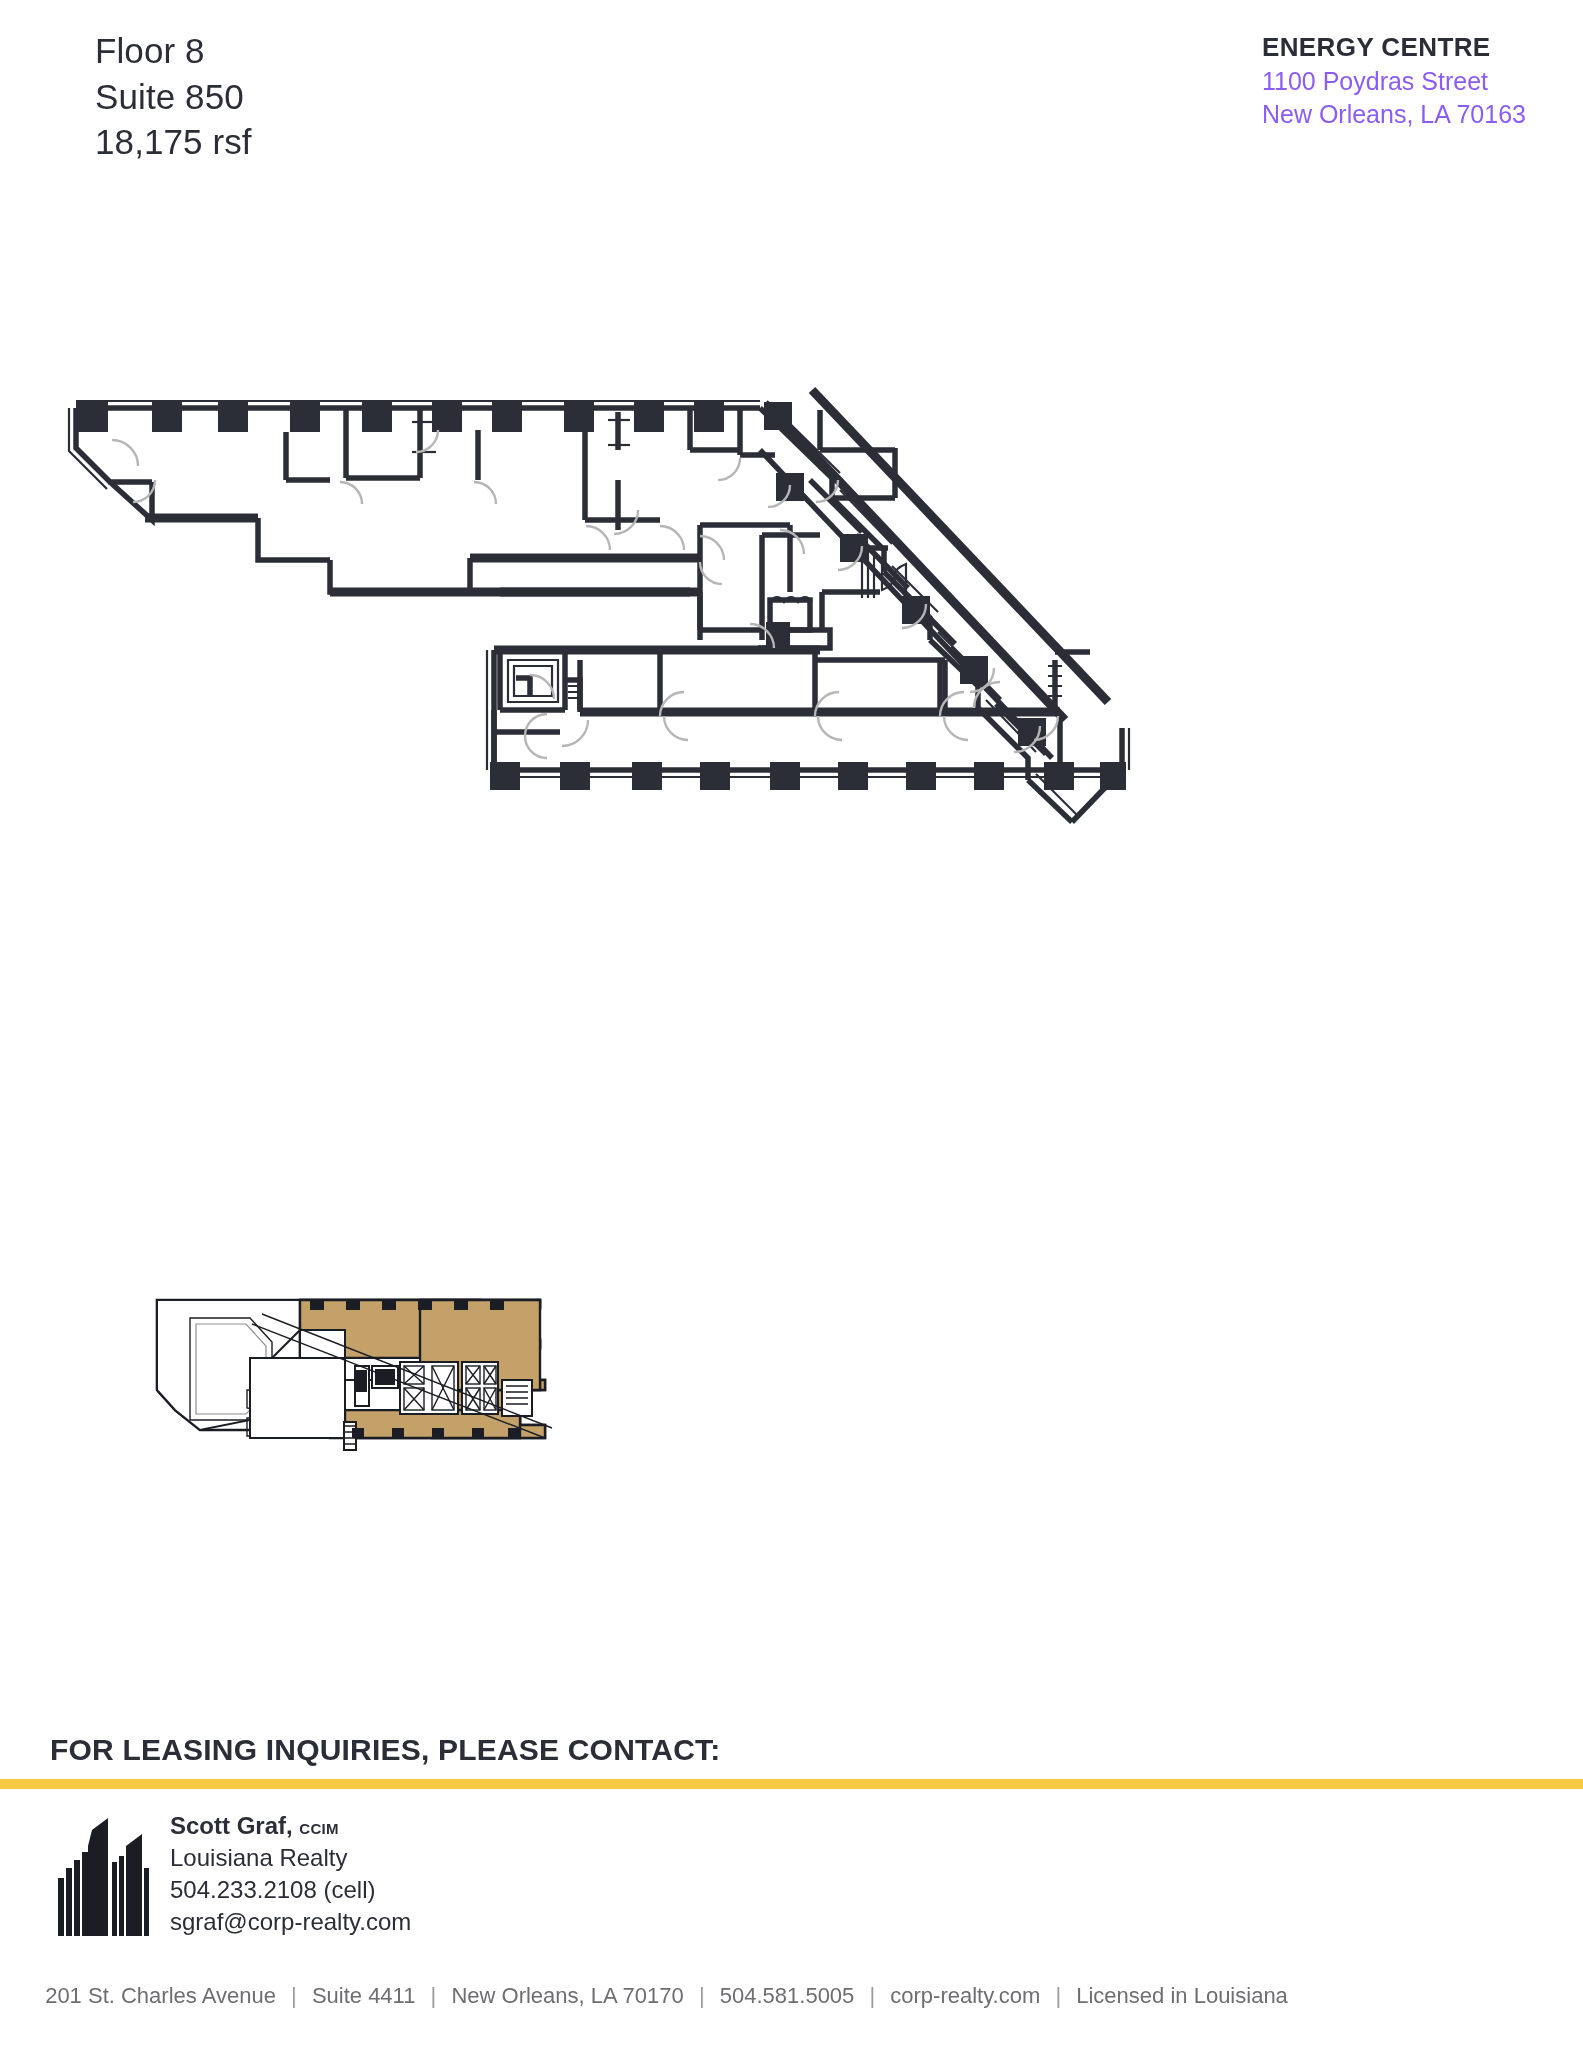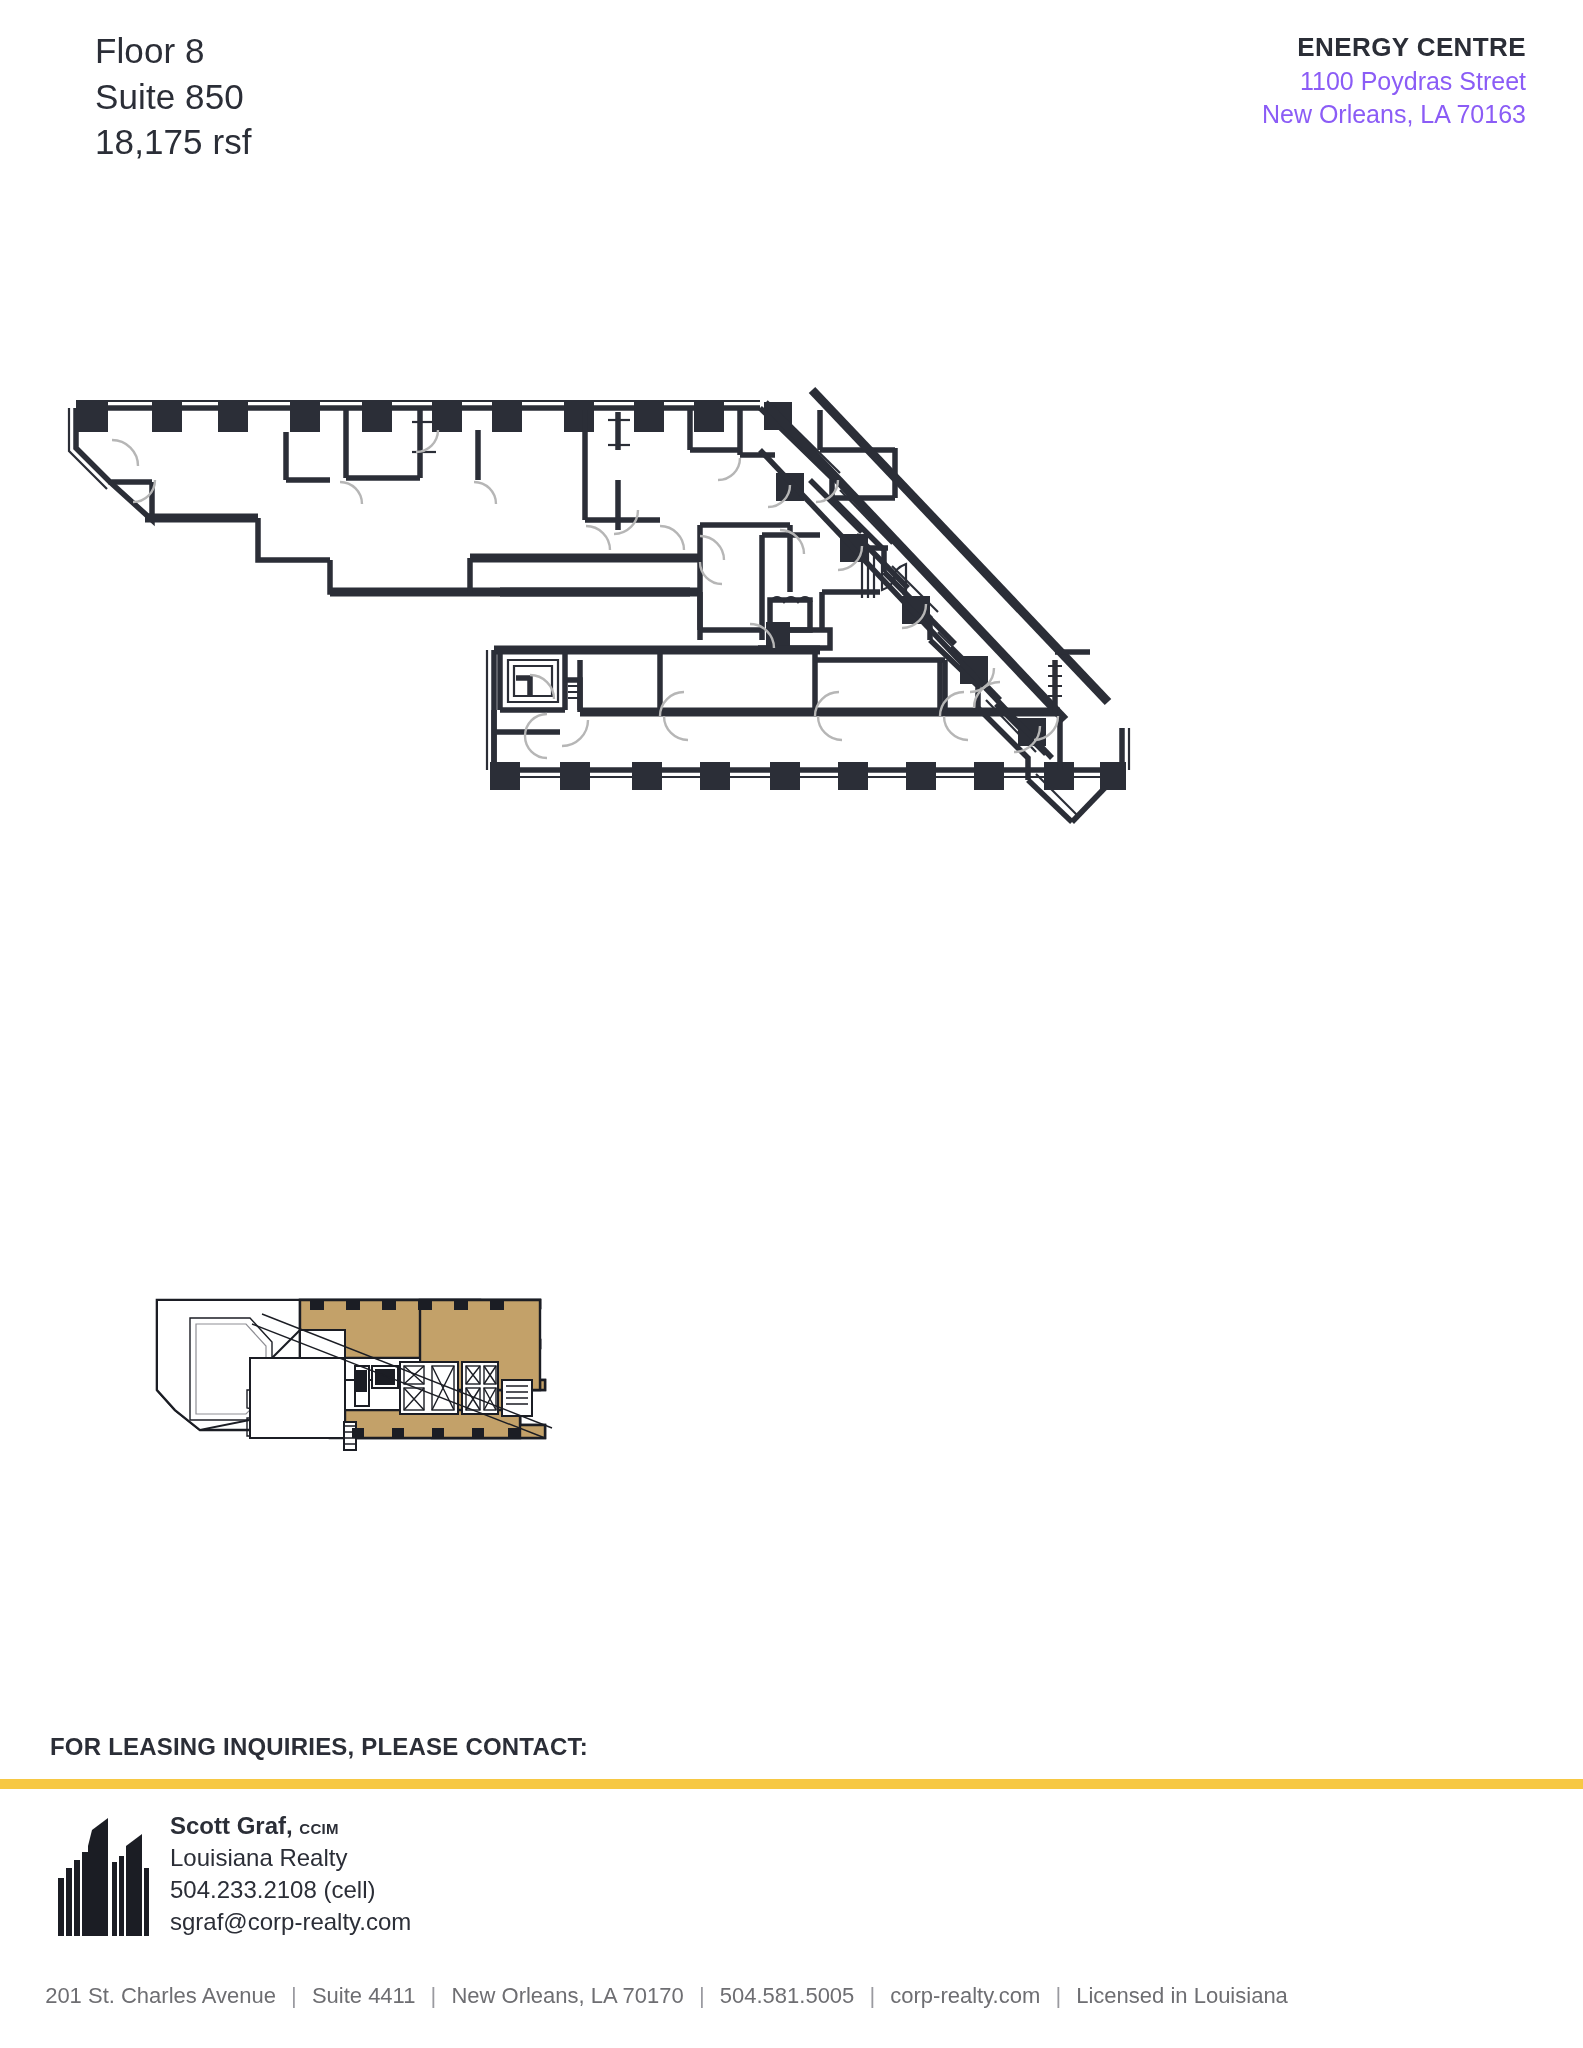--- a/index.html
+++ b/index.html
@@ -33,21 +33,20 @@
     font-weight: 400;
     color: #2b2e37;
     letter-spacing: 0.1px;
     white-space: nowrap;
     margin-left: 40px;
   }
   .header-right {
     position: absolute;
     right: 57px;
     top: 30px;
-    text-align: right;
     line-height: 1.33;
   }
   .header-right .bldg-name {
     font-size: 26px;
     font-weight: 700;
     letter-spacing: 0.4px;
     color: #2b2e37;
     white-space: nowrap;
   }
   .header-right .bldg-addr {
@@ -71,21 +70,21 @@
     top: 1270px;
     width: 1583px;
     height: 250px;
   }
 
   
   .leasing-line {
     position: absolute;
     left: 50px;
     top: 1733px;
-    font-size: 24px;
+    font-size: 30px;
     font-weight: 600;
     letter-spacing: 0.2px;
     color: #2b2e37;
   }
   .gold-rule {
     position: absolute;
     left: 0;
     top: 1779px;
     width: 1583px;
     height: 10px;

